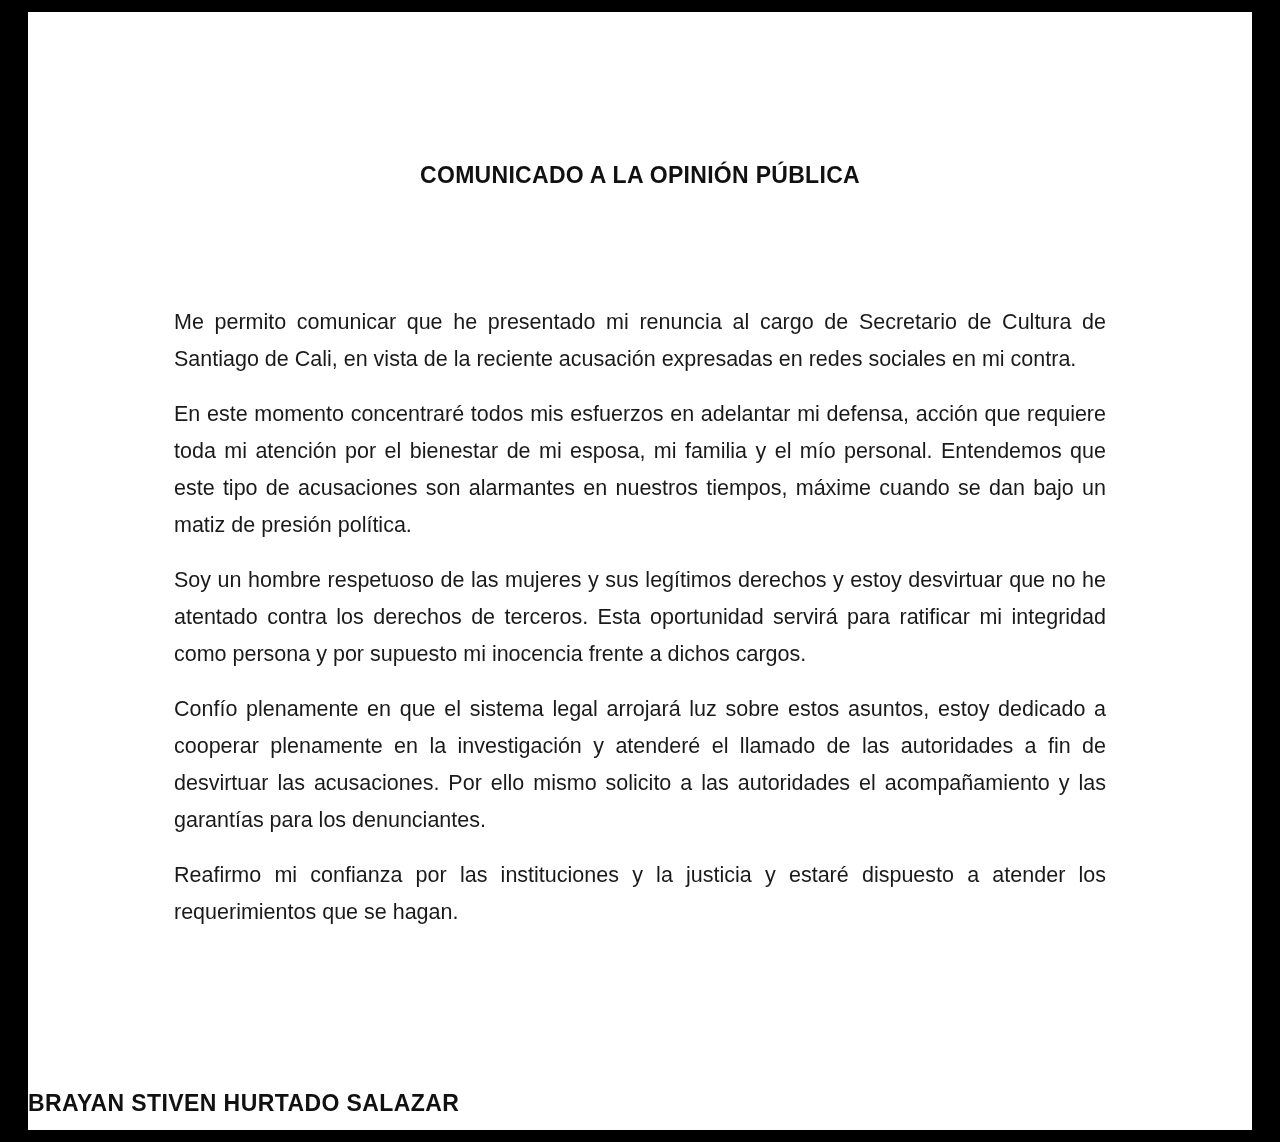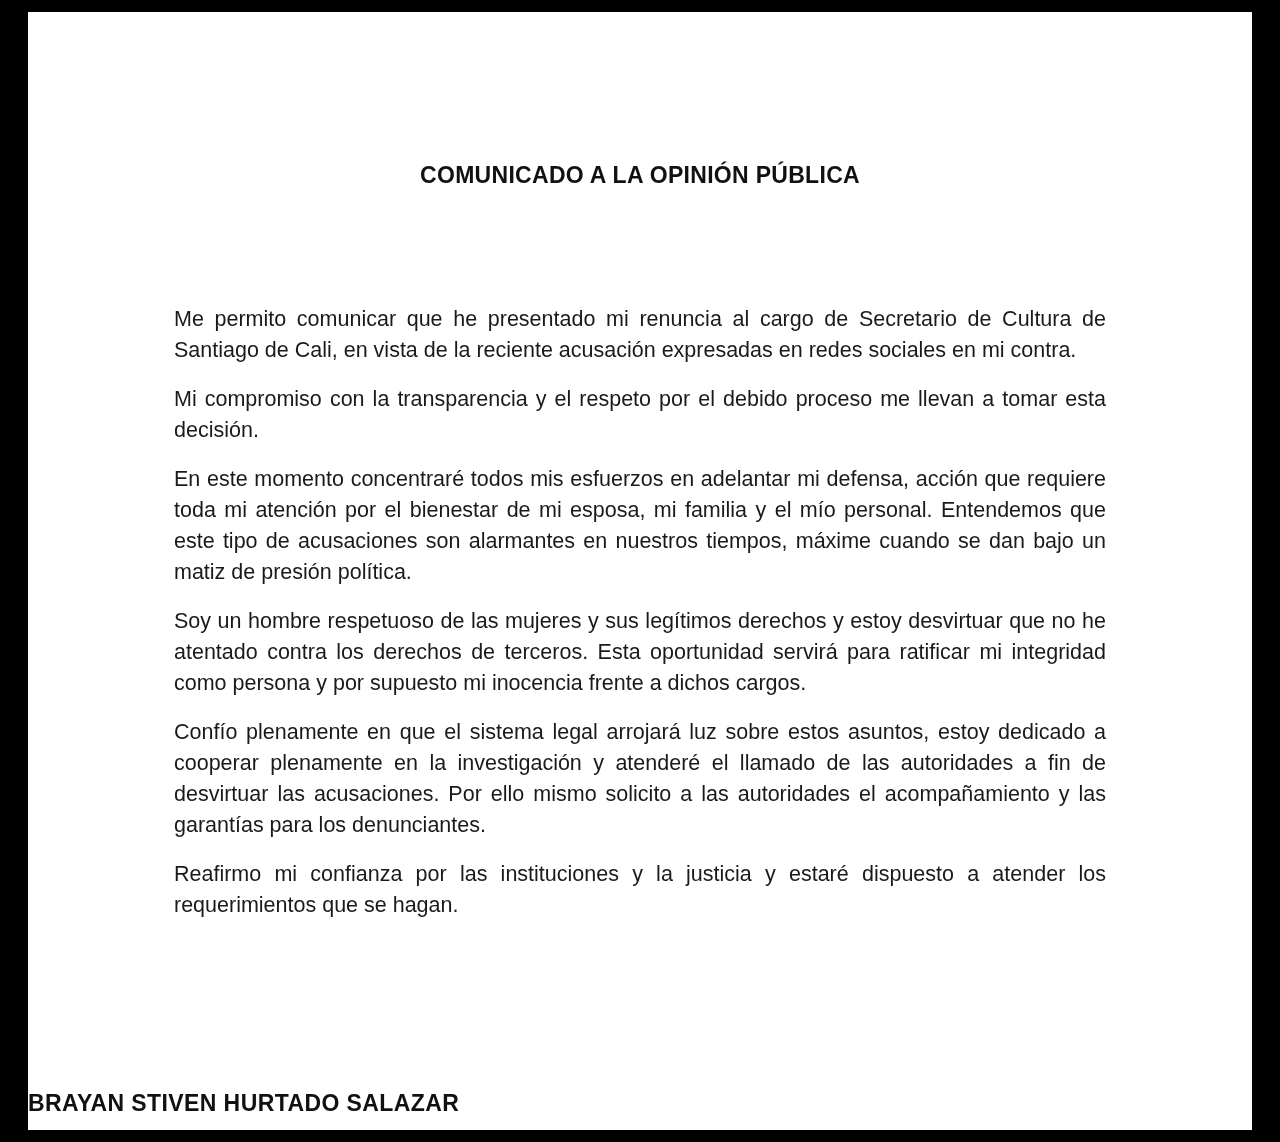--- a/index.html
+++ b/index.html
@@ -56,21 +56,21 @@
   .body-block {
     position: absolute;
     left: 146px;
     top: 292px;
     width: 932px;
   }
 
   .para {
     font-family: "Liberation Sans", sans-serif;
     font-size: 21.5px;
-    line-height: 31px;
+    line-height: 37px;
     color: #1a1a1a;
     text-align: justify;
     text-justify: inter-word;
     margin: 0 0 18px 0;
   }
   .para:last-child {
     margin-bottom: 15px;
   }
 
   .signature {
@@ -89,21 +89,20 @@
 <body>
 
 <div class="screen">
   <div class="sheet">
     <div class="doc-inner">
 
       <div class="doc-title">COMUNICADO A LA OPINIÓN PÚBLICA</div>
 
       <div class="body-block">
         <p class="para">Me permito comunicar que he presentado mi renuncia al cargo de Secretario de Cultura de Santiago de Cali, en vista de la reciente acusación expresadas en redes sociales en mi contra.</p>
-        <p class="para">Mi compromiso con la transparencia y el respeto por el debido proceso me llevan a tomar esta decisión.</p>
         <p class="para">En este momento concentraré todos mis esfuerzos en adelantar mi defensa, acción que requiere toda mi atención por el bienestar de mi esposa, mi familia y el mío personal. Entendemos que este tipo de acusaciones son alarmantes en nuestros tiempos, máxime cuando se dan bajo un matiz de presión política.</p>
         <p class="para">Soy un hombre respetuoso de las mujeres y sus legítimos derechos y estoy desvirtuar que no he atentado contra los derechos de terceros. Esta oportunidad servirá para ratificar mi integridad como persona y por supuesto mi inocencia frente a dichos cargos.</p>
         <p class="para">Confío plenamente en que el sistema legal arrojará luz sobre estos asuntos, estoy dedicado a cooperar plenamente en la investigación y atenderé el llamado de las autoridades a fin de desvirtuar las acusaciones. Por ello mismo solicito a las autoridades el acompañamiento y las garantías para los denunciantes.</p>
         <p class="para">Reafirmo mi confianza por las instituciones y la justicia y estaré dispuesto a atender los requerimientos que se hagan.</p>
       </div>
 
       <div class="signature">BRAYAN STIVEN HURTADO SALAZAR</div>
 
     </div>
   </div>

